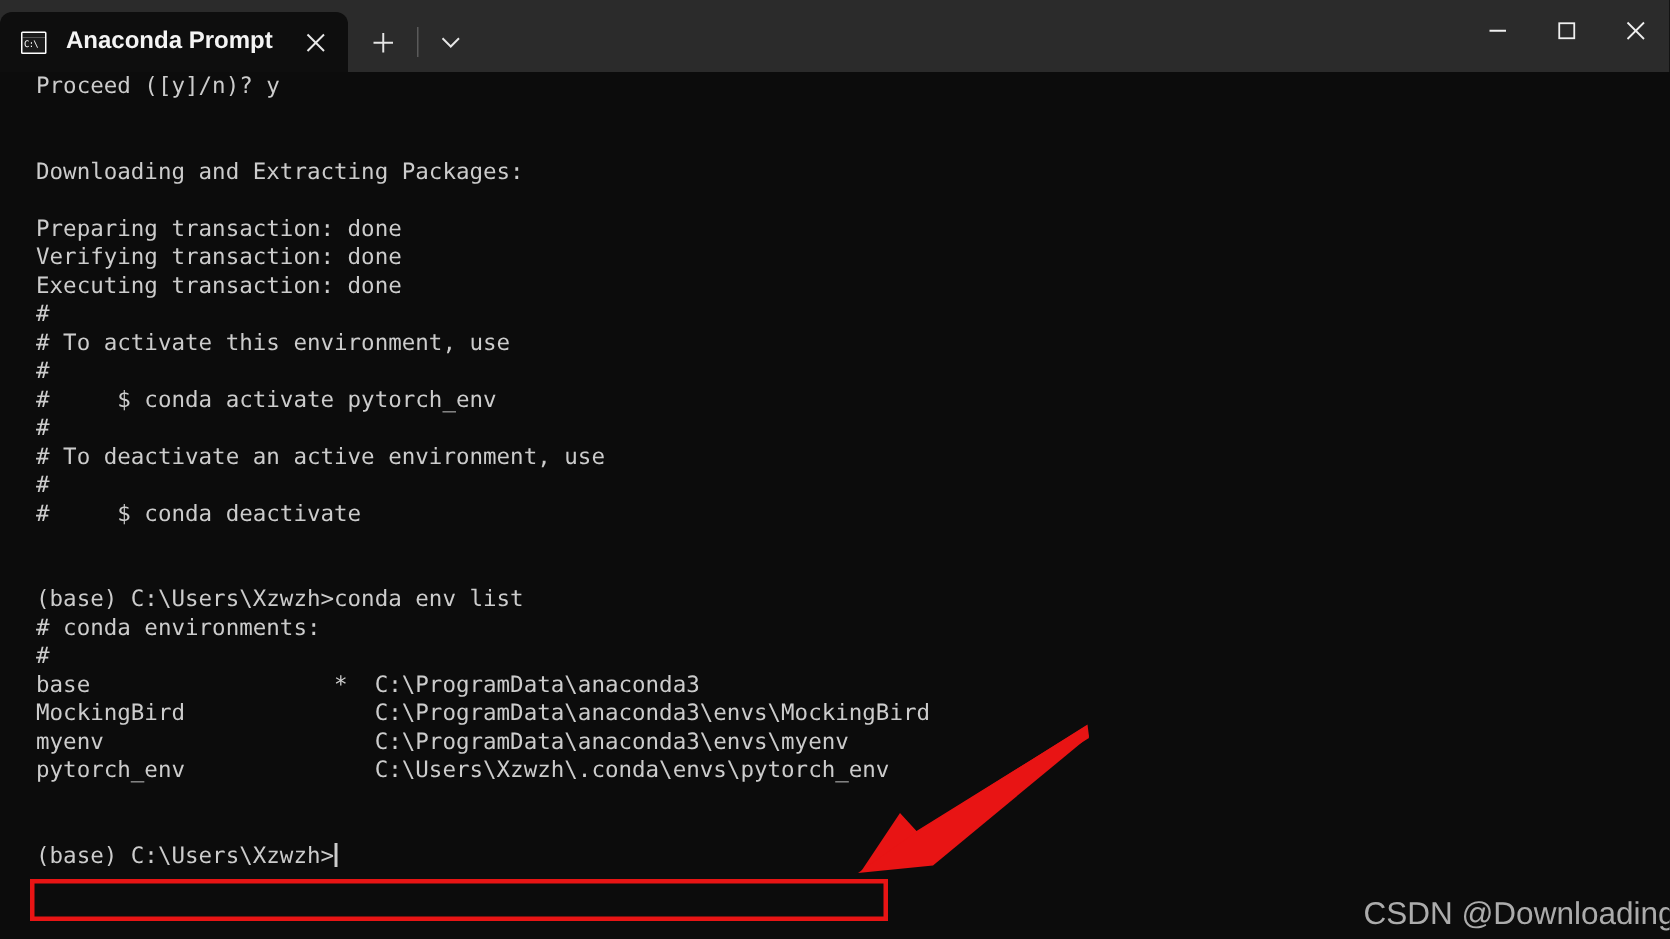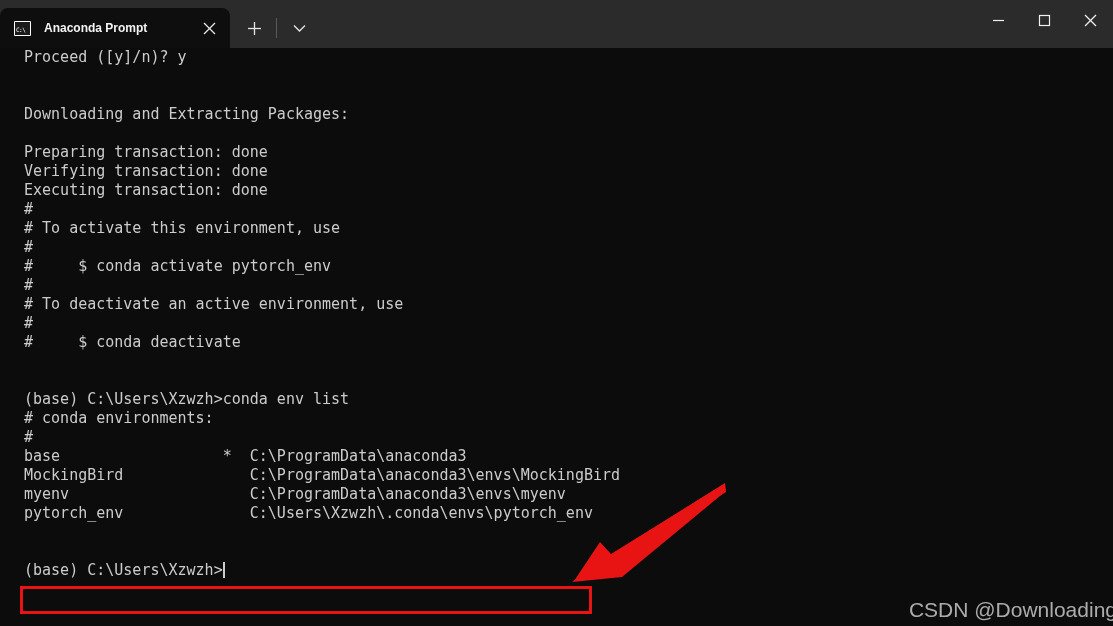--- a/index.html
+++ b/index.html
@@ -76,21 +76,21 @@
     font-family: "DejaVu Sans Mono", monospace;
     font-size: 6px;
     line-height: 10px;
     text-align: left;
     padding-left: 1px;
     letter-spacing: -0.5px;
     overflow: hidden;
   }
   .tab-title {
     font-family: "Liberation Sans", sans-serif;
-    font-size: 12px;
+    font-size: 16px;
     font-weight: 700;
     color: #f4f4f4;
     white-space: nowrap;
     flex: 1 1 auto;
   }
   .tab-close {
     width: 30px;
     height: 30px;
     display: flex;
     align-items: center;

